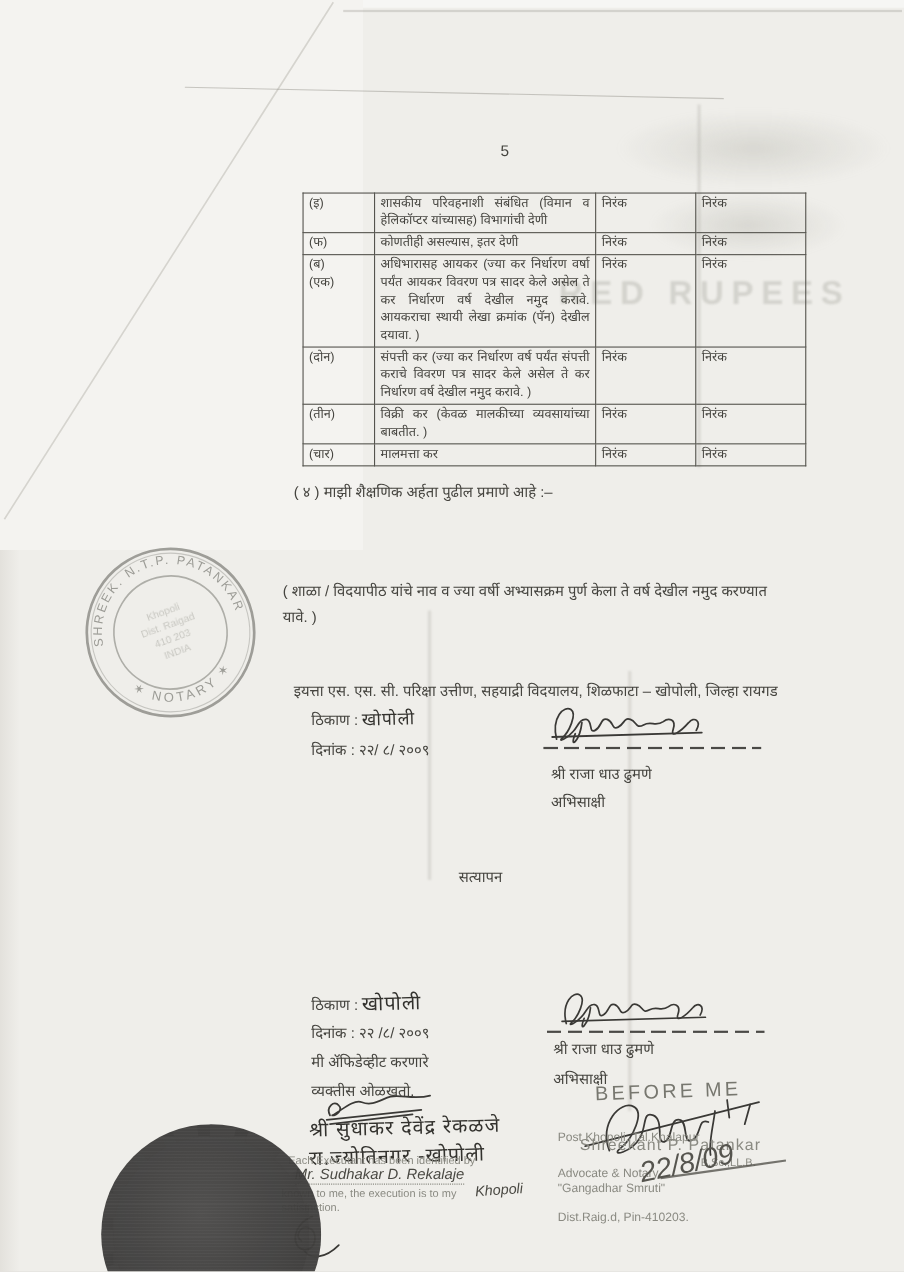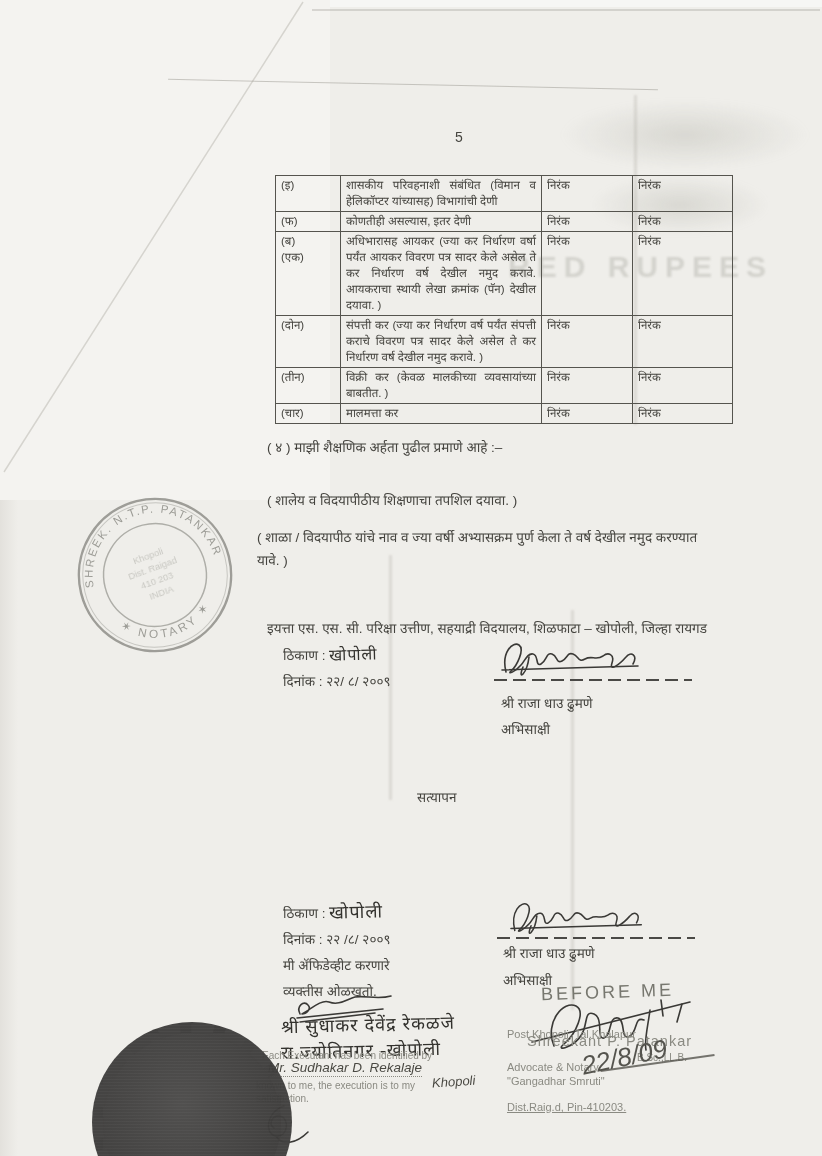--- a/index.html
+++ b/index.html
@@ -97,21 +97,20 @@
     <tr>
       <td class="lbl"><span>(चार)</span></td>
       <td class="desc">मालमत्ता कर</td>
       <td class="v1">निरंक</td>
       <td class="v2">निरंक</td>
     </tr>
   </tbody>
     </table>
 
   <div class="abs para" style="left:267px;top:436px;width:440px;">( ४ )  माझी शैक्षणिक अर्हता पुढील प्रमाणे आहे :–</div>
-  <div class="abs para" style="left:267px;top:489px;width:440px;">( शालेय व विदयापीठीय शिक्षणाचा तपशिल दयावा. )</div>
   <div class="abs para" style="left:257px;top:526px;width:448px;">( शाळा / विदयापीठ यांचे नाव व ज्या वर्षी अभ्यासक्रम पुर्ण केला ते वर्ष देखील नमुद करण्यात यावे. )</div>
   <div class="abs para" style="left:267px;top:617px;width:448px;">इयत्ता एस. एस. सी. परिक्षा उत्तीण, सहयाद्री विदयालय, शिळफाटा – खोपोली, जिल्हा रायगड</div>
 
   <div class="abs para" style="left:283px;top:643px;">
     <span>ठिकाण :</span>
     <span class="hw" style="display:inline-block;font-size:16px;">खोपोली</span>
   </div>
   <div class="abs para" style="left:283px;top:670px;">
     <span>दिनांक :</span>
     <span>२२/ ८/ २००९</span>
@@ -160,21 +159,21 @@
     <path d="M10 50 L168 10"></path>
     <path d="M128 18 C126 34 122 48 124 58"></path>
     <path d="M141 24 L139 8"></path>
     <path d="M155 30 L160 12"></path>
   </svg>
   <div class="abs graystamp" style="left:527px;top:1033px;font-size:14.5px;letter-spacing:1px;">Shreekant P. Patankar</div>
   <div class="abs graystamp" style="left:637px;top:1052px;font-size:10px;">B.Sc.,LL.B.</div>
   <div class="abs graystamp" style="left:507px;top:1061px;font-size:11px;">Advocate  &amp;  Notary</div>
   <div class="abs graystamp" style="left:507px;top:1075px;font-size:11px;">"Gangadhar Smruti"</div>
   <div class="abs graystamp" style="left:507px;top:1028px;font-size:11px;">Post Khopoli, Tal.Khalapur</div>
-  <div class="abs graystamp" style="left:507px;top:1101px;font-size:11px;text-decoration:underline;">Dist.Raig.d, Pin-410203.</div>
+  <div class="abs graystamp" style="left:507px;top:1101px;font-size:11px;">Dist.Raig.d, Pin-410203.</div>
   <div class="abs hwsm" style="left:581px;top:1042px;font-size:26px;color:#55544e;transform:rotate(-12deg);">22/8/09</div>
   <div class="abs crease" style="left:600px;top:1062px;width:115px;height:1.5px;background:#55544e;transform:rotate(-8deg);opacity:.8;"></div>
 
   <div class="abs graystamp" style="left:262px;top:1050px;font-size:10px;">Each Executant has been identified by</div>
   <div class="abs hwsm" style="left:268px;top:1060px;font-size:13.5px;border-bottom:1px dotted #8a8a82;padding-bottom:1px;">Mr. Sudhakar D. Rekalaje</div>
   <div class="abs graystamp" style="left:256px;top:1080px;font-size:10px;">known to me, the execution is to my</div>
   <div class="abs hwsm" style="left:432px;top:1074px;font-size:13px;transform:rotate(-4deg);">Khopoli</div>
   <div class="abs graystamp" style="left:256px;top:1093px;font-size:10px;">satisfaction.</div>
   <svg class="abs sig" style="left:260px;top:1100px;" width="60" height="48" viewBox="0 0 60 48">
     <path d="M24 6 C6 12 4 34 16 36 C28 38 30 18 20 16 C12 15 8 24 14 28"></path>

